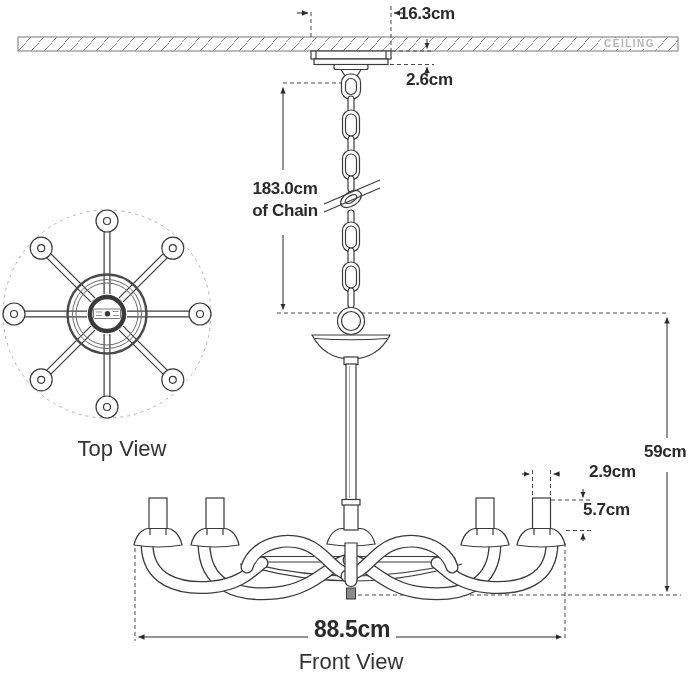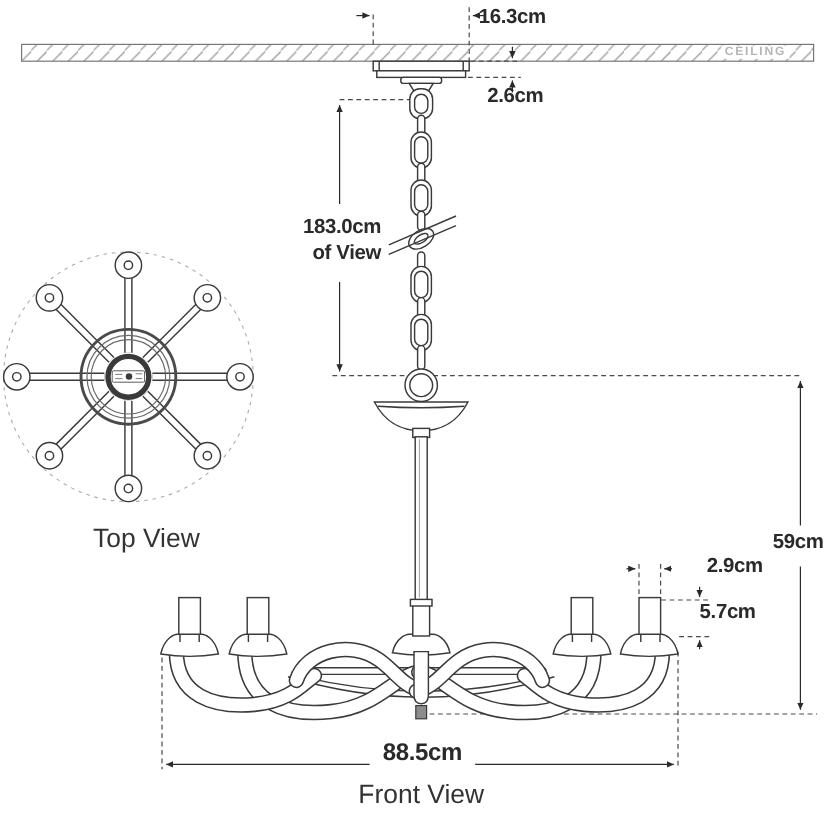--- a/index.html
+++ b/index.html
@@ -3,21 +3,21 @@
 <meta charset="utf-8">
 <style>
   html,body{margin:0;padding:0;background:#fff;}
   .canvas{position:relative;width:696px;height:680px;background:#fff;
           font-family:"Liberation Sans",sans-serif;overflow:hidden;}
   .canvas svg{position:absolute;left:0;top:0;}
   .dim{position:absolute;font-weight:bold;font-size:17px;color:#2a2a2a;
        letter-spacing:-0.3px;white-space:nowrap;}
   .viewlabel{position:absolute;font-size:22px;color:#333;white-space:nowrap;}
   .ctr{transform:translateX(-50%);}
-  .chainlabel{text-align:right;line-height:22px;}
+  .chainlabel{text-align:center;line-height:22px;}
   .ceil{position:absolute;font-size:10px;color:#b5b5b5;letter-spacing:1.5px;
         background:#fff;padding:0 3px;font-weight:bold;}
   
   .ln{stroke:#3a3a3a;stroke-width:1.2;fill:none;}
   .lnf{stroke:#3a3a3a;stroke-width:1.2;fill:#fff;}
   .dash{stroke:#4a4a4a;stroke-width:1;fill:none;stroke-dasharray:4 3;}
   .dl{stroke:#2a2a2a;stroke-width:1;fill:none;}
   .tubeO{fill:none;stroke:#3a3a3a;stroke-width:13;stroke-linecap:round;}
   .tubeI{fill:none;stroke:#fff;stroke-width:10.4;stroke-linecap:round;}
   .armO{fill:none;stroke:#3a3a3a;stroke-width:7;}
@@ -256,28 +256,28 @@
 </svg>
 
 <div class="ceil" style="left:601px;top:38px;">CEILING</div>
 
 <div class="dim" style="left:399px;top:4px;">16.3cm</div>
 
 <div class="dim" style="left:406px;top:70px;">2.6cm</div>
 
 <div class="dim chainlabel ctr" style="left:285px;top:178px;">
   <div>183.0cm</div>
-  <div>of View</div>
+  <div>of Chain</div>
 </div>
 
 <div class="dim" style="left:644px;top:442px;">59cm</div>
 
 <div class="dim" style="left:589px;top:462px;">2.9cm</div>
 
 <div class="dim" style="left:583px;top:500px;">5.7cm</div>
 
-<div class="dim ctr" style="left:352px;top:616px;font-size:20px;">88.5cm</div>
+<div class="dim ctr" style="left:352px;top:616px;font-size:23px;">88.5cm</div>
 
 <div class="viewlabel ctr" style="left:122px;top:436px;">Top View</div>
 
 <div class="viewlabel ctr" style="left:351px;top:649px;">Front View</div>
 
 </div>
 
 </body></html>

